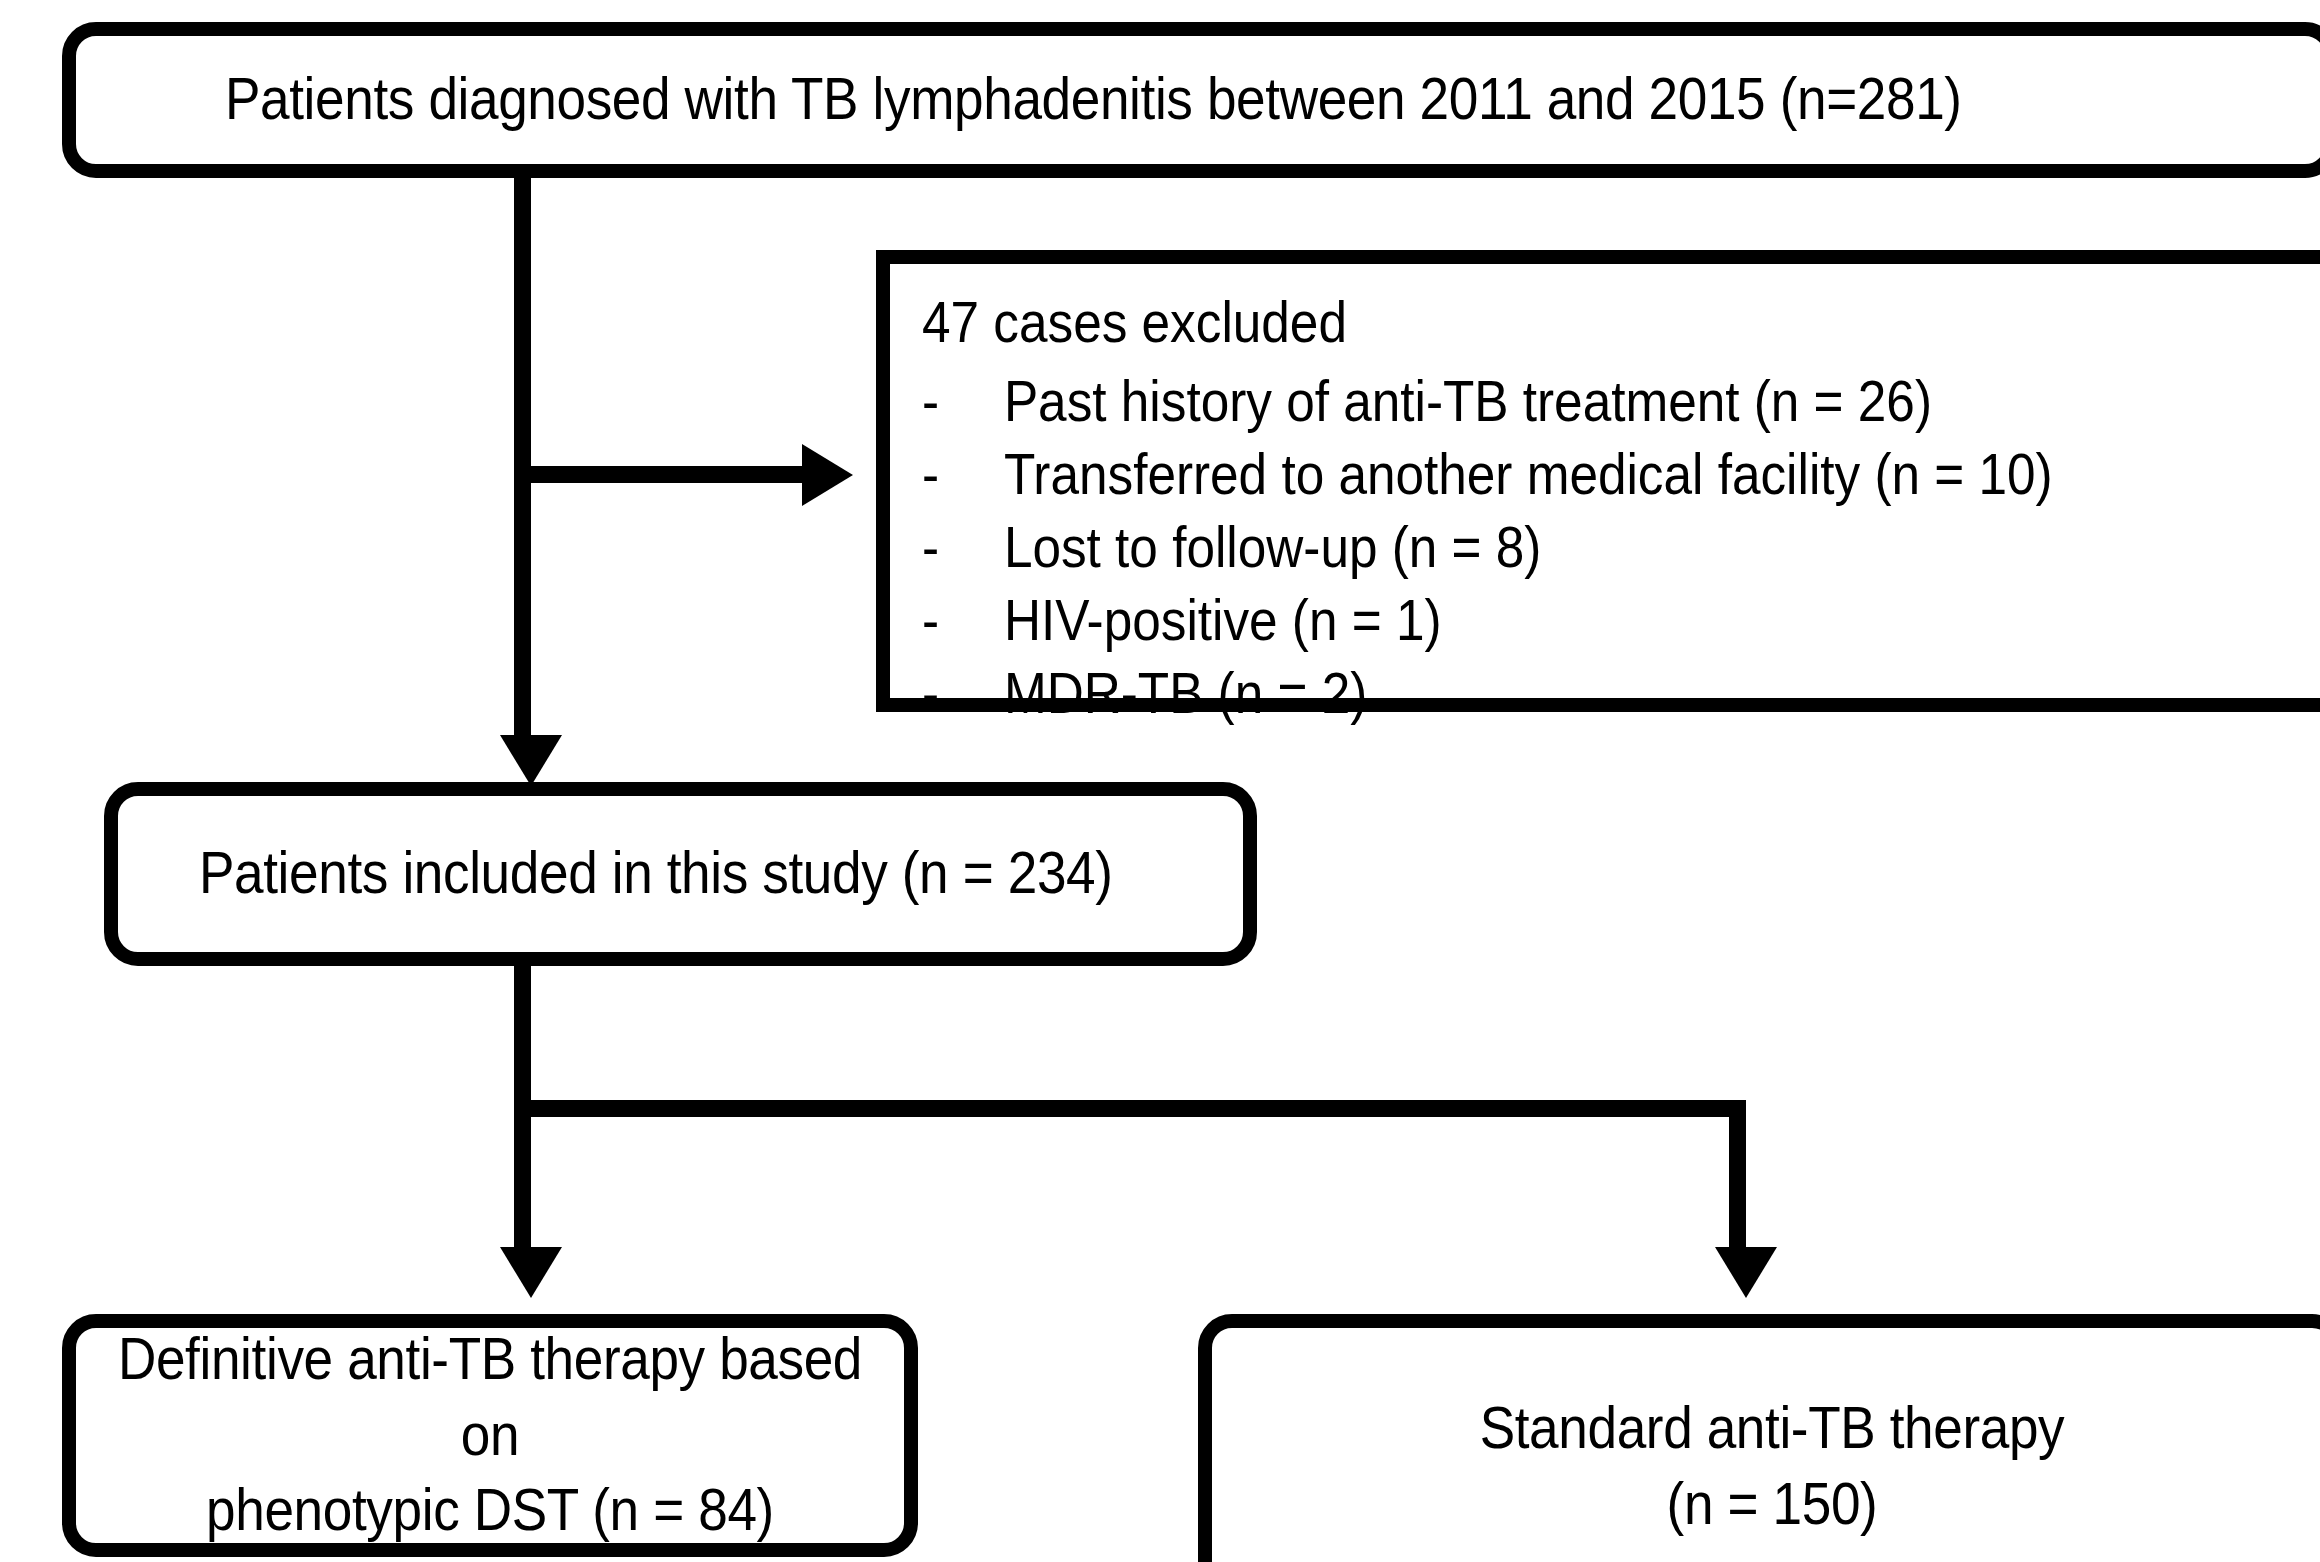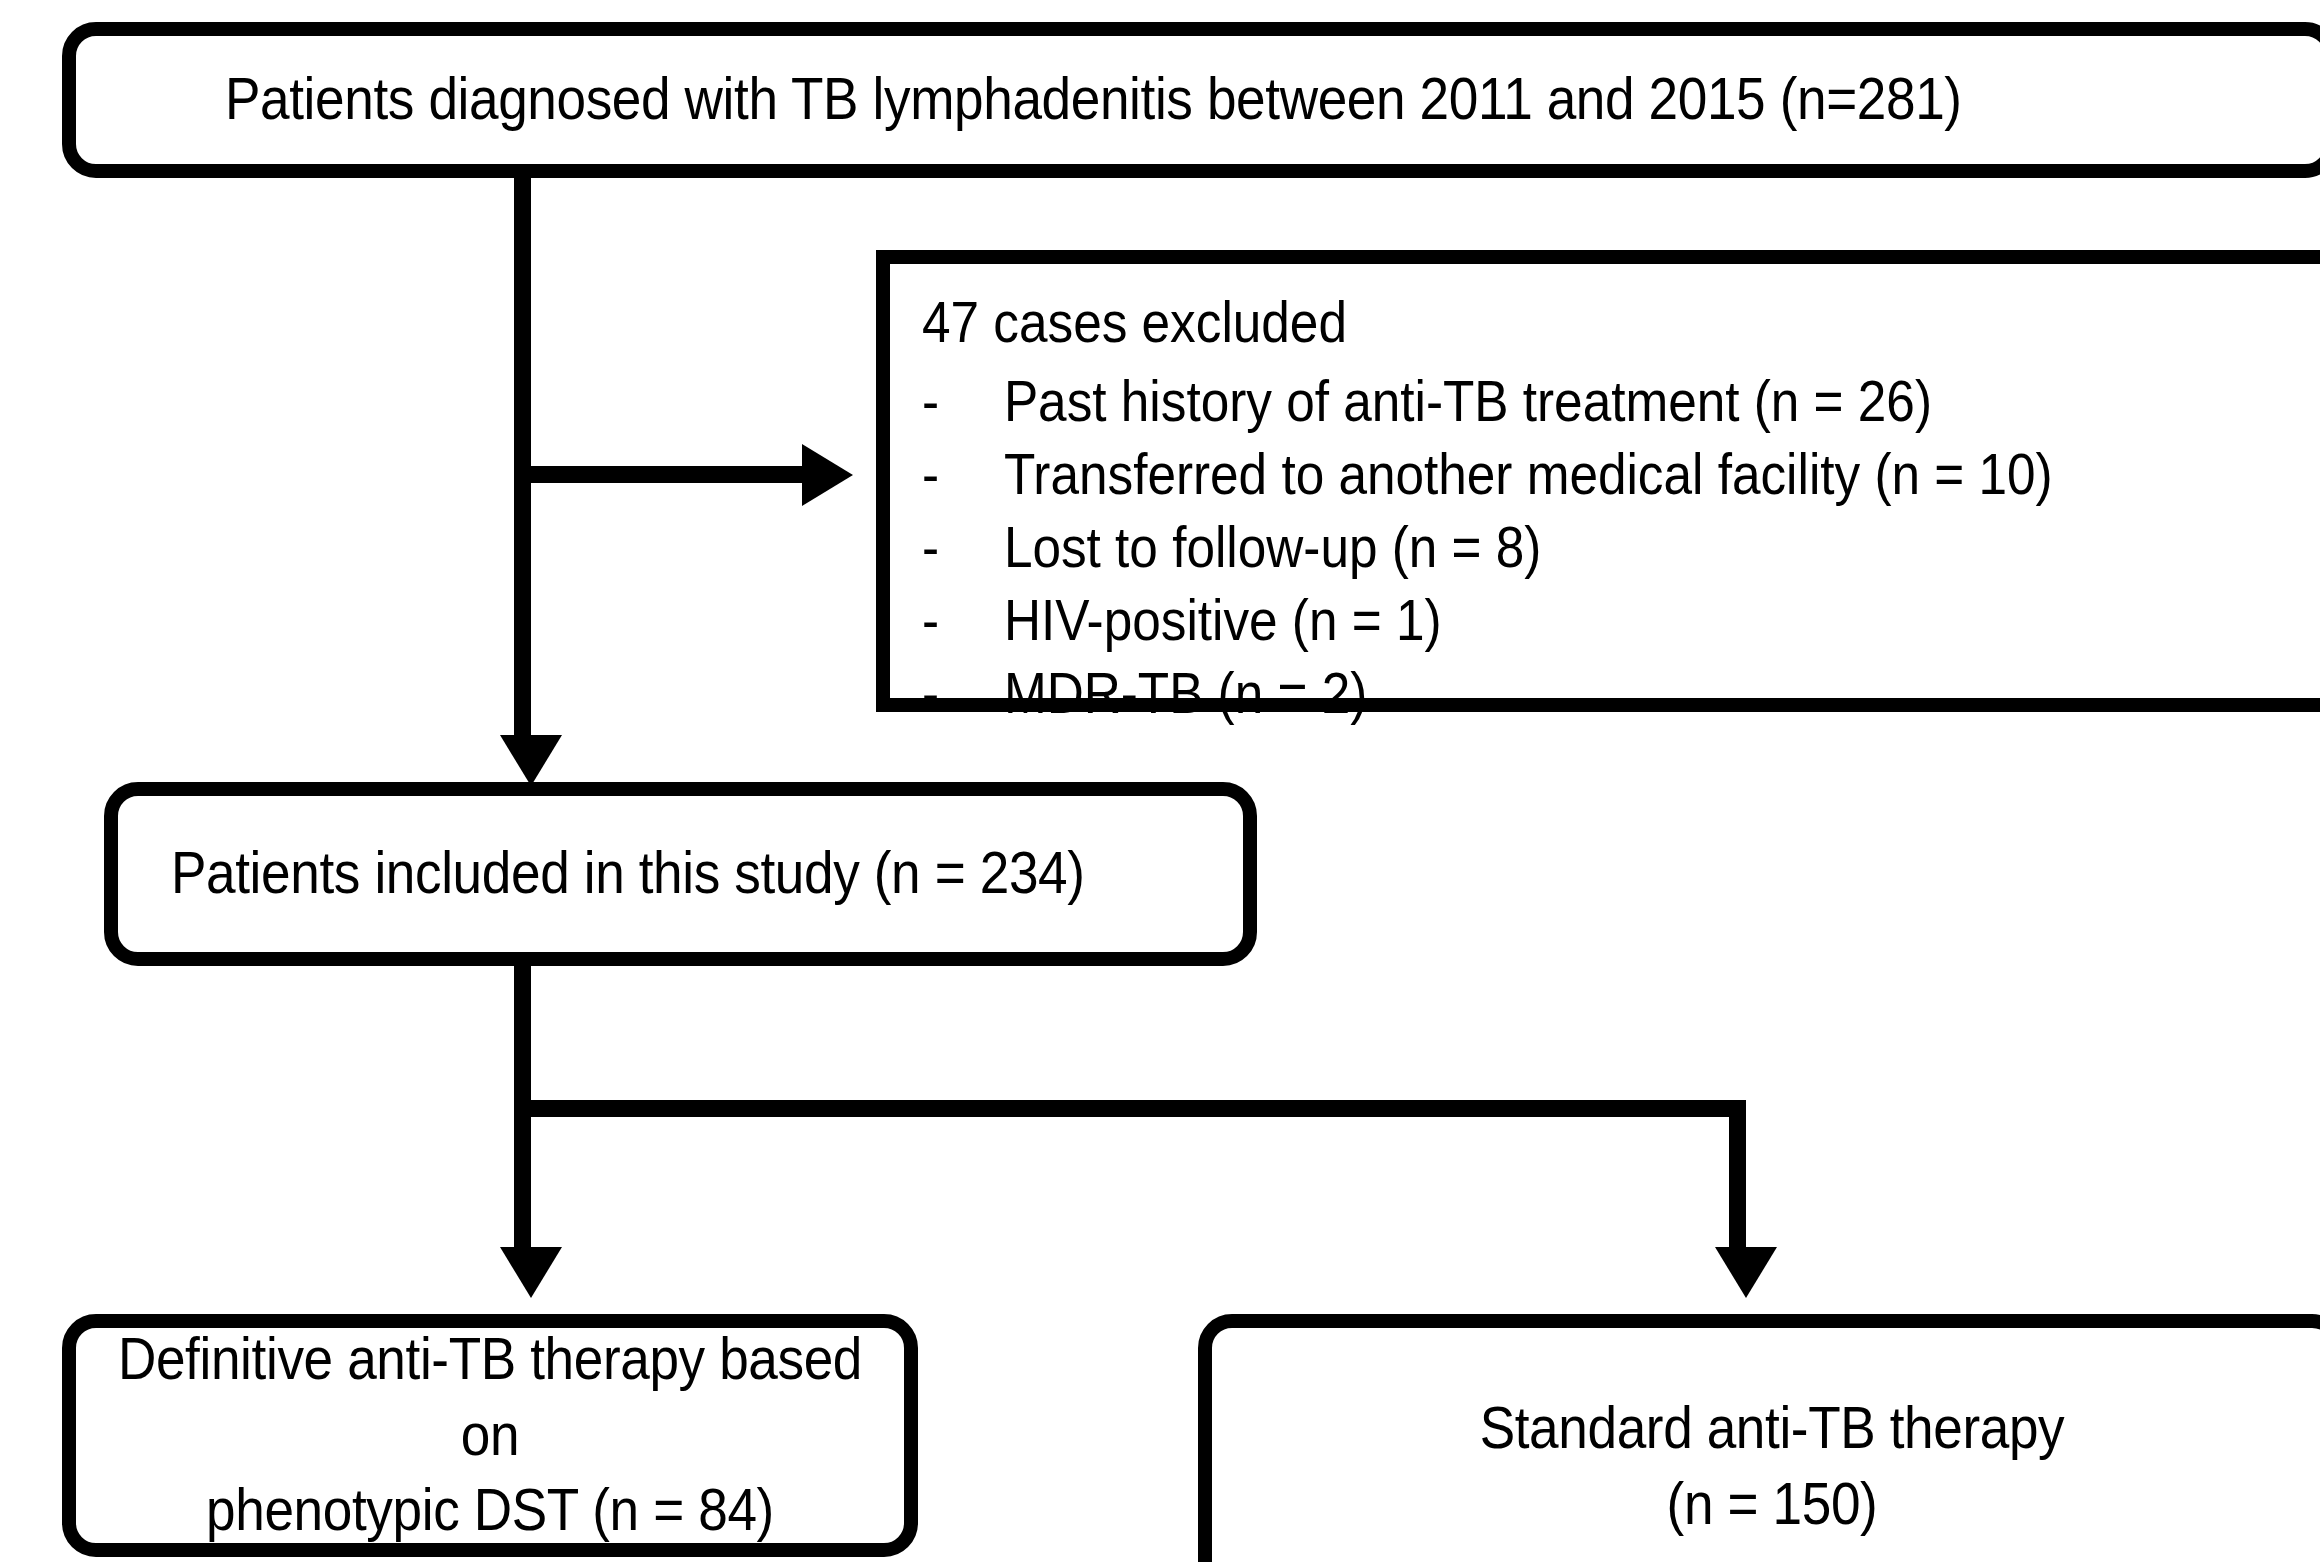--- a/index.html
+++ b/index.html
@@ -49,21 +49,21 @@
     padding-left: 149px;
   }
   #node-excluded {
     left: 876px; top: 250px; width: 1544px; height: 462px;
     padding: 18px 0 0 0;
     align-items: flex-start;
     flex-direction: column;
   }
   #node-included {
     left: 64px; top: 782px; width: 1153px; height: 184px;
-    padding-left: 53px;
+    padding-left: 81px;
   }
   #node-definitive {
     left: 22px; top: 1314px; width: 856px; height: 243px;
     justify-content: center;
   }
   #node-standard {
     left: 1158px; top: 1314px; width: 1148px; height: 306px;
     justify-content: flex-start;
   }
 

